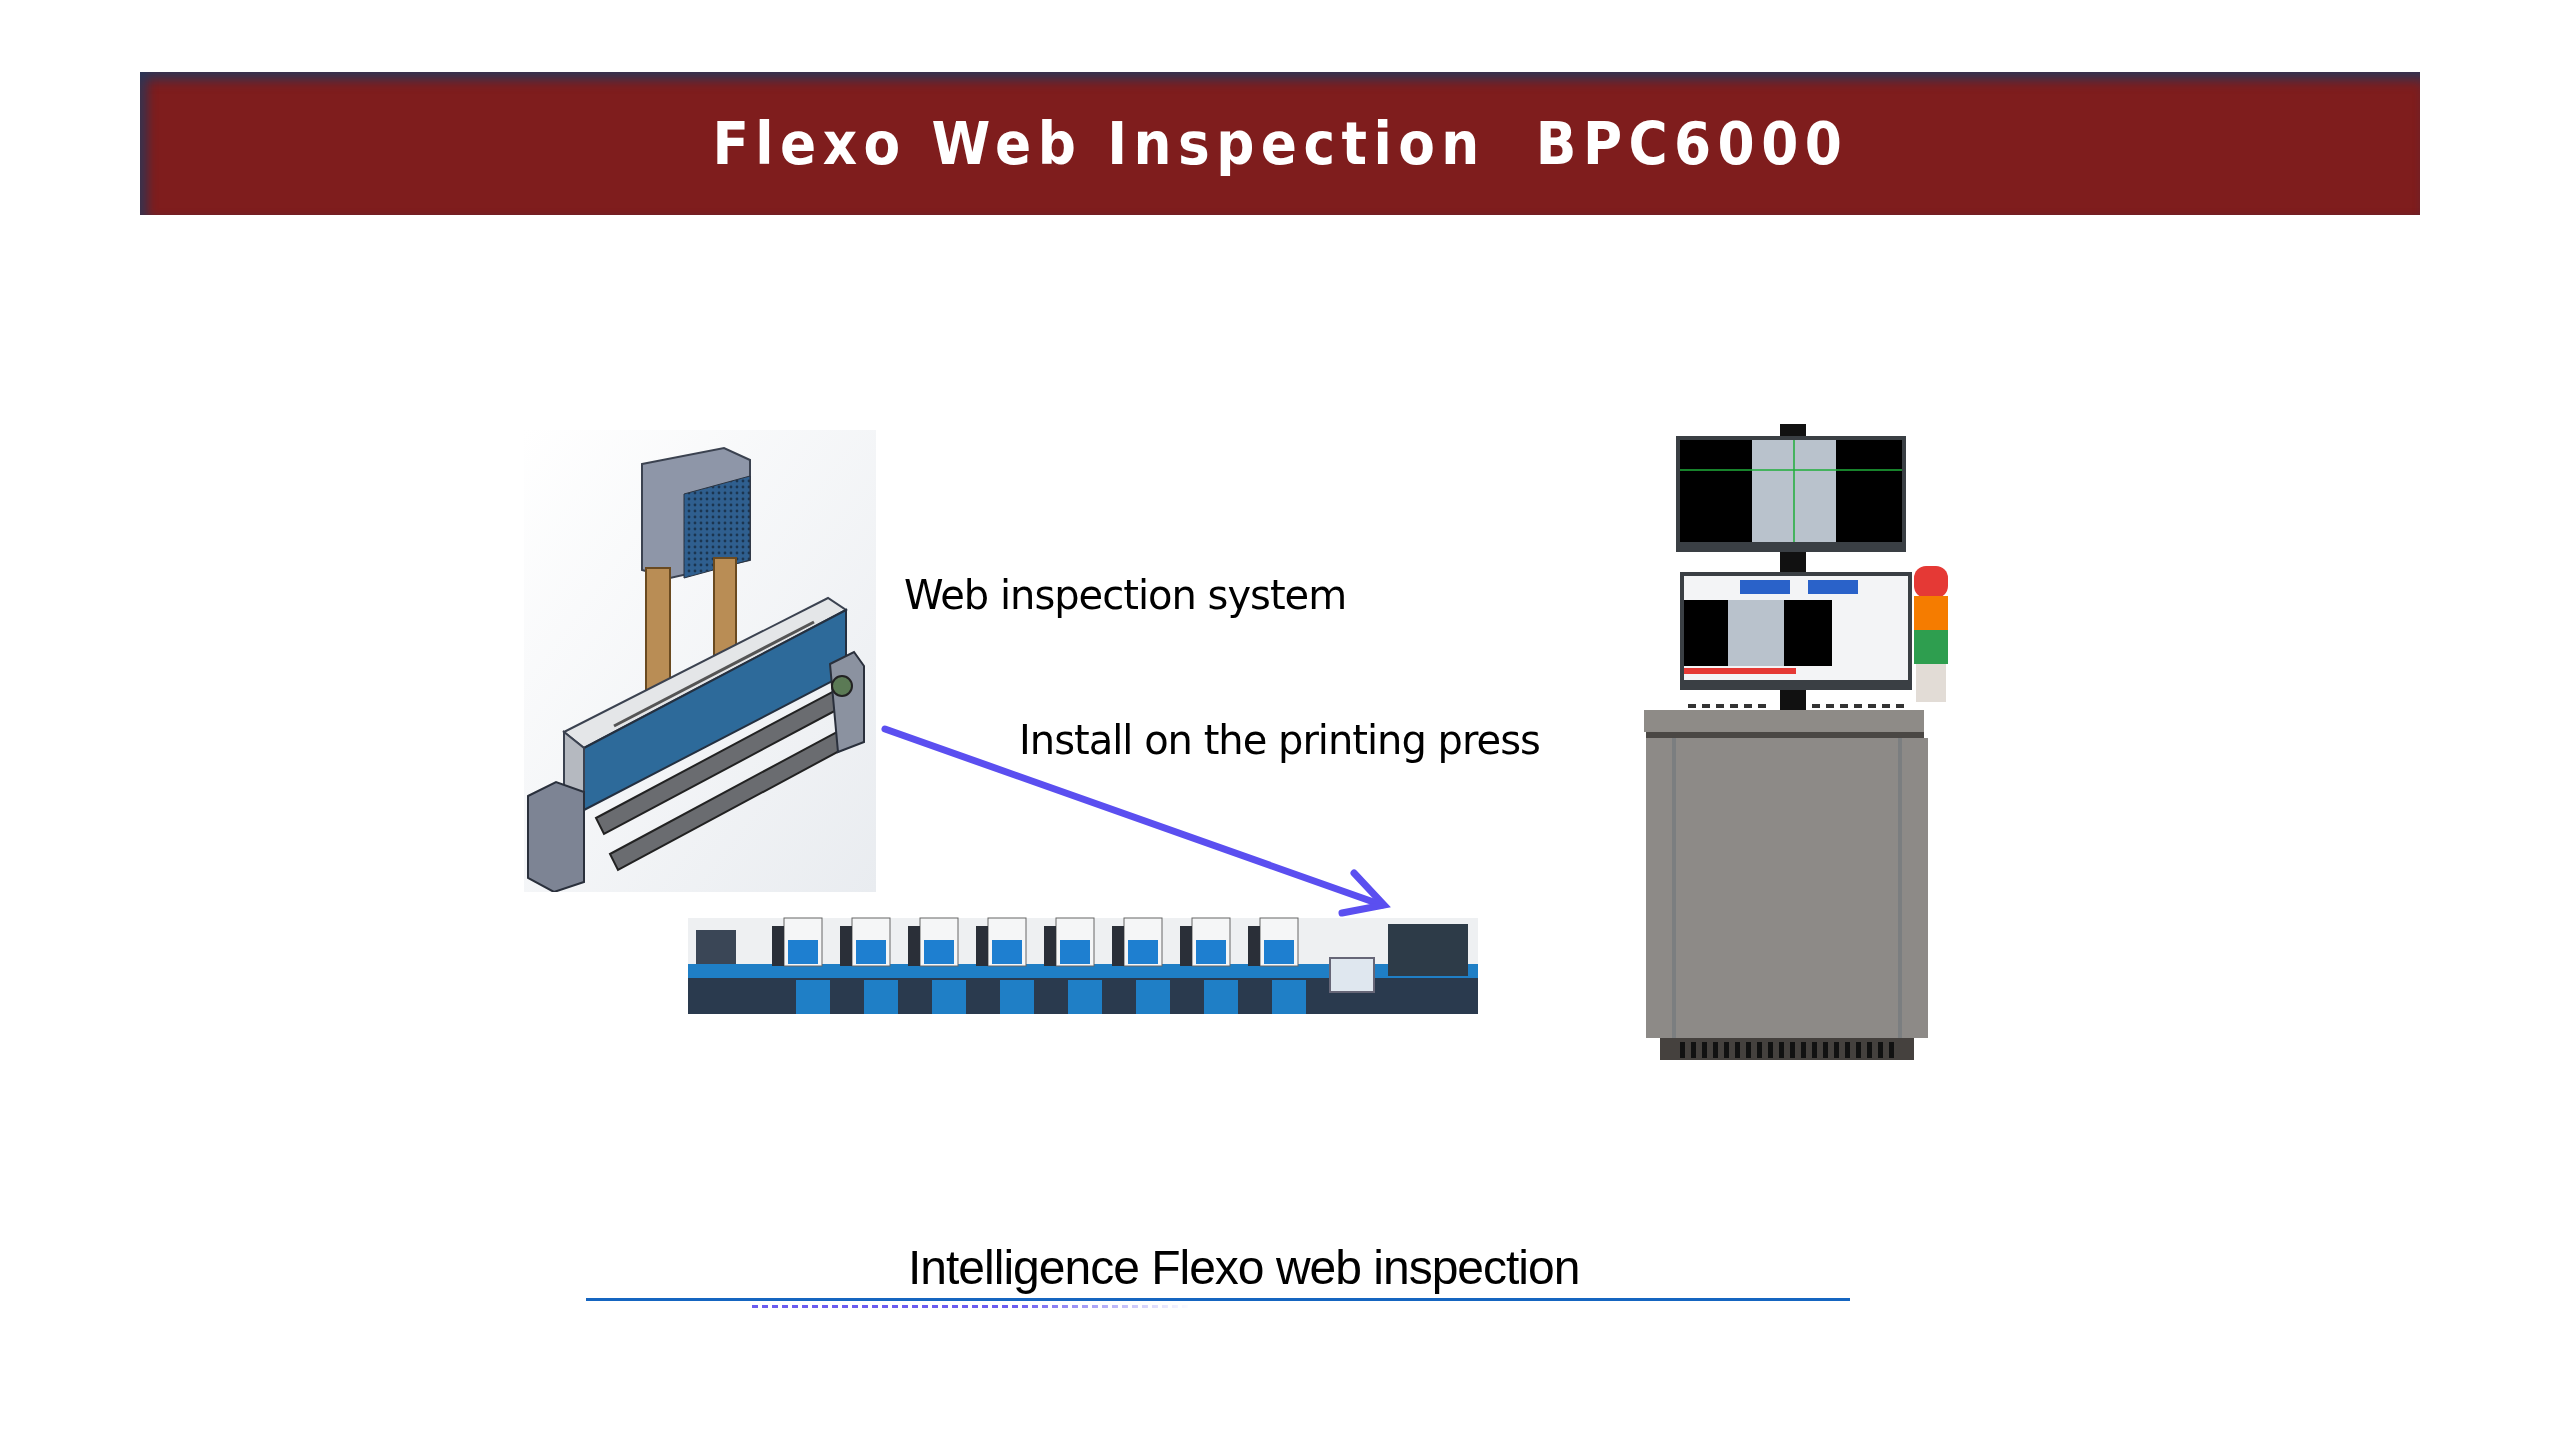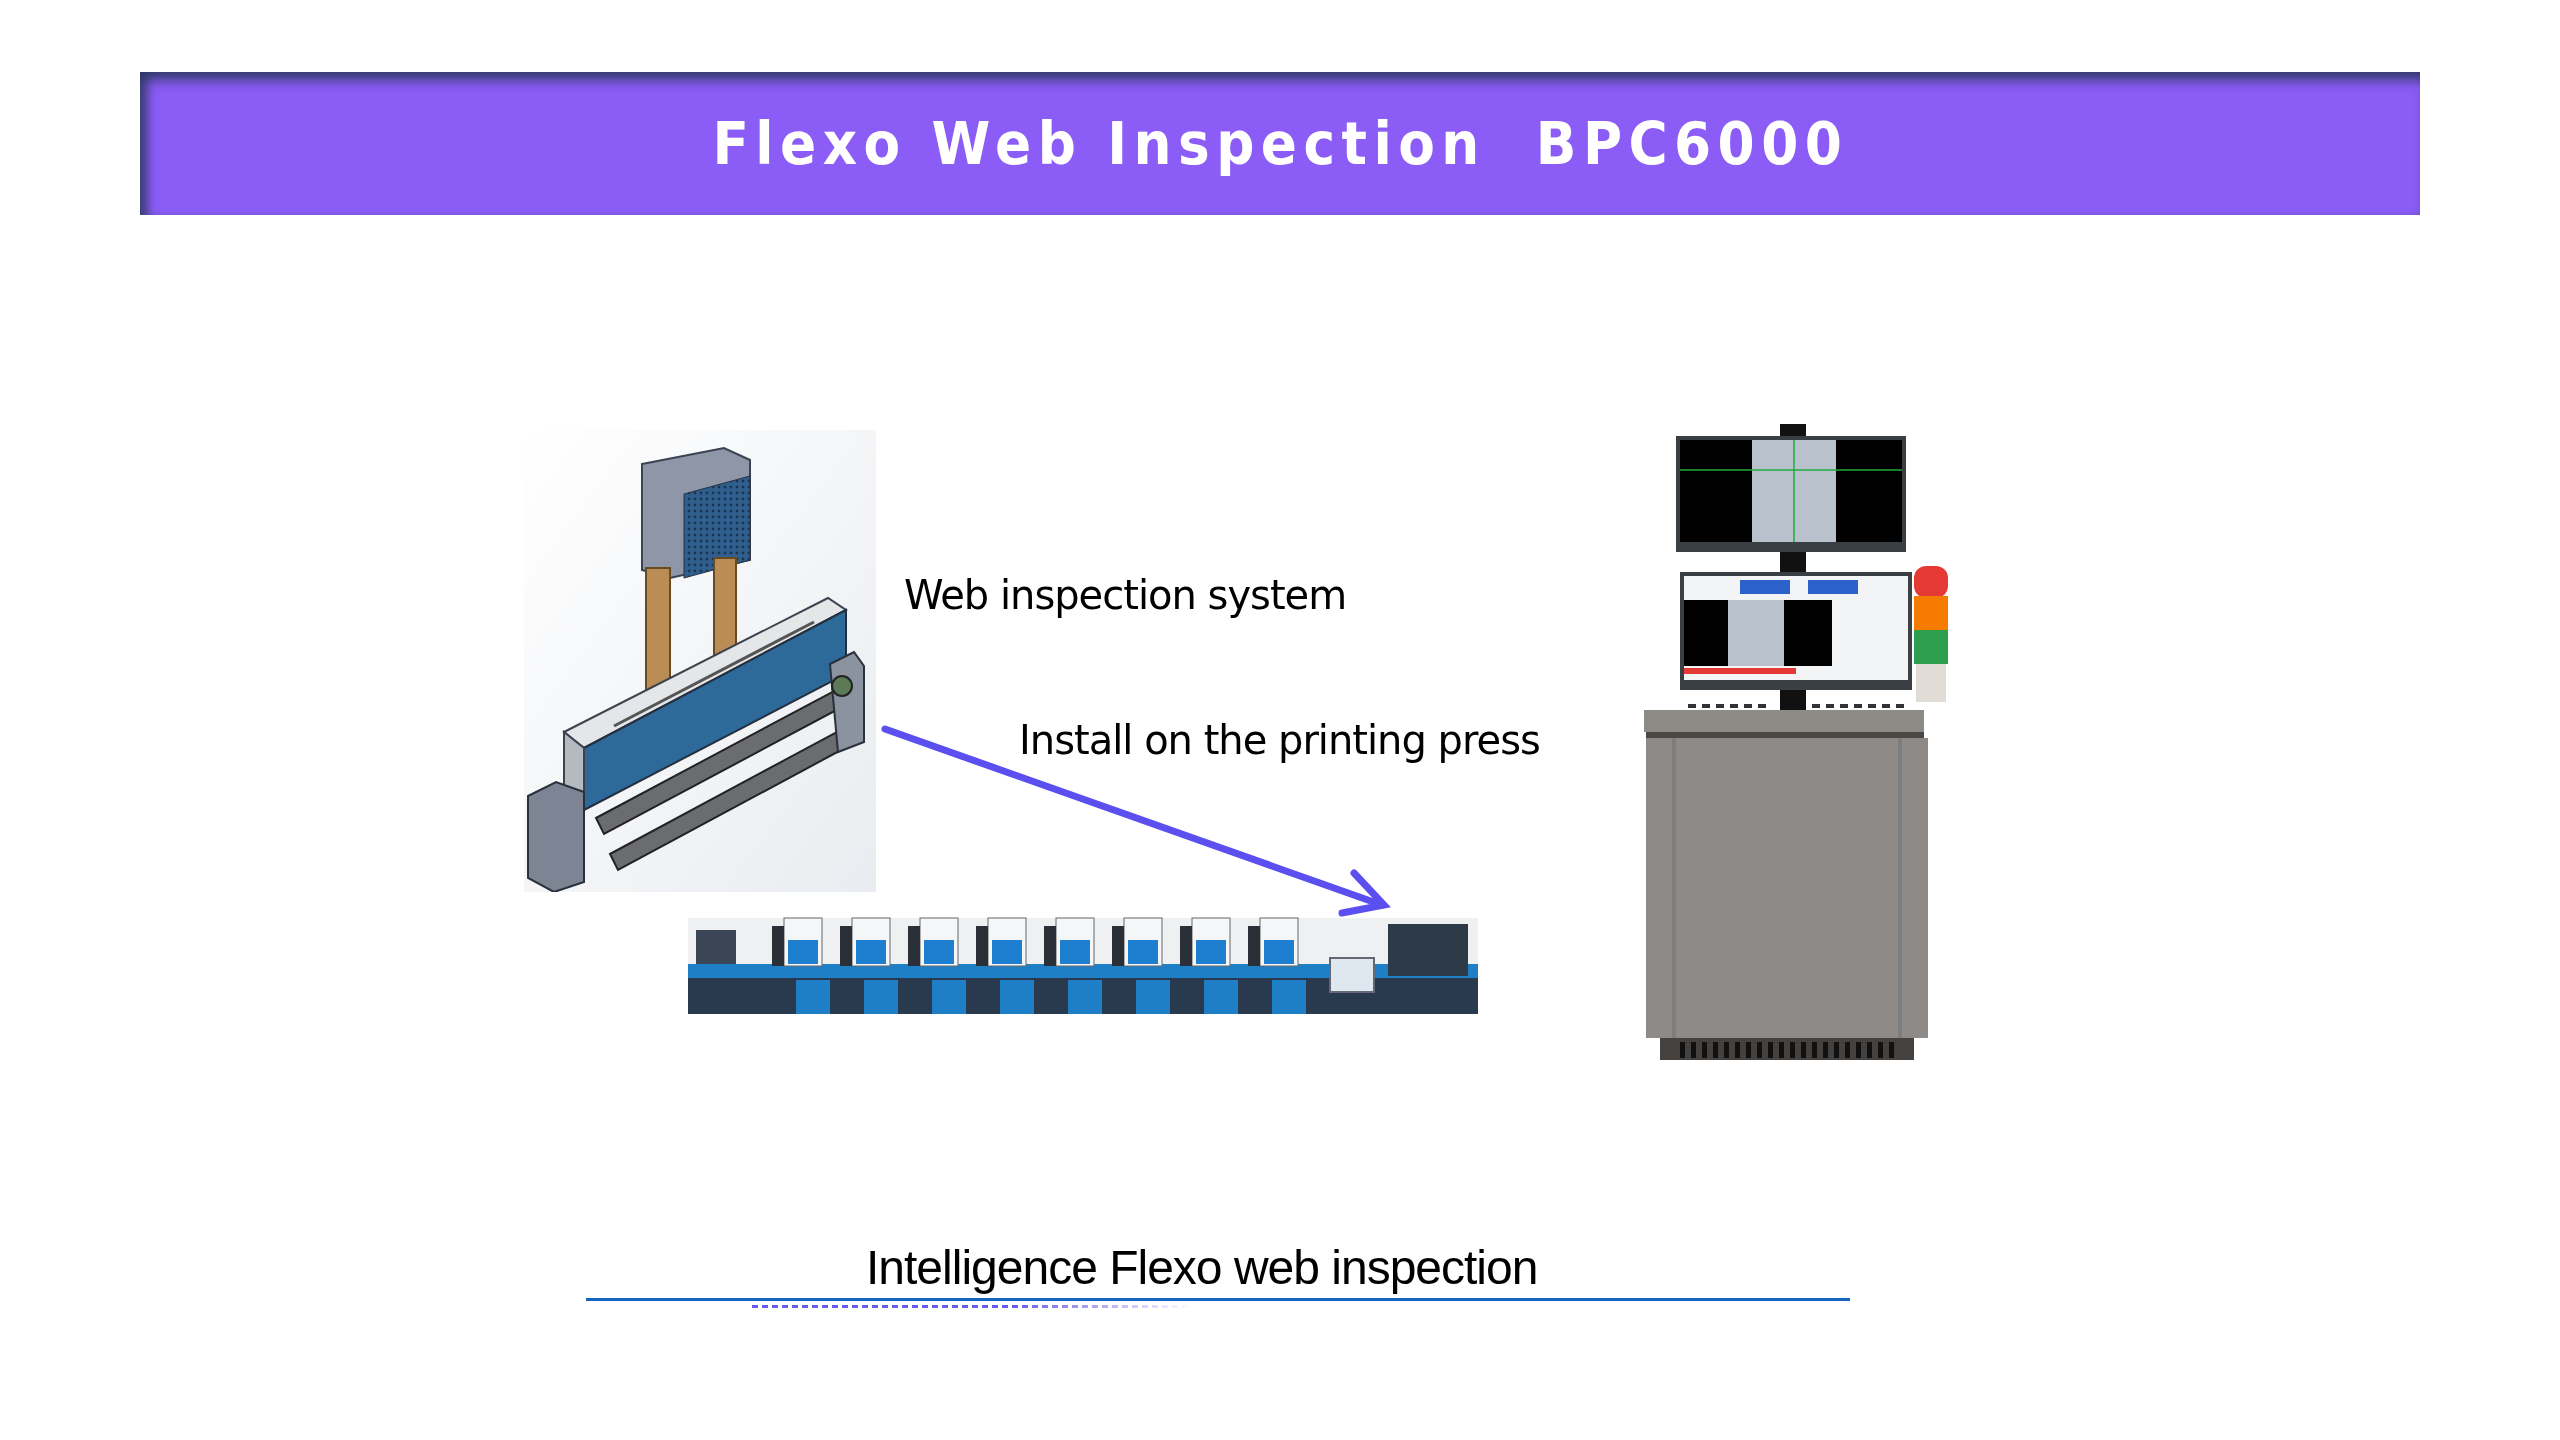--- a/index.html
+++ b/index.html
@@ -1,31 +1,31 @@
 <!DOCTYPE html>
 <html><head>
 <meta charset="utf-8">
 <style>
   html, body { margin:0; padding:0; background:#ffffff; }
   body { width:2560px; height:1440px; position:relative; overflow:hidden; font-family:"DejaVu Sans", sans-serif; }
   .title-bar {
     position:absolute; left:140px; top:72px; width:2280px; height:143px;
-    background:#8b5cf6;
+    background:#7f1d1d;
     box-shadow: inset 12px 0 10px -4px rgba(40,55,90,0.75), inset 0 14px 12px -6px rgba(40,55,90,0.85);
     display:flex; align-items:center; justify-content:center;
   }
   .title-text {
     color:#ffffff; font-family:"DejaVu Sans", sans-serif; font-weight:bold;
     font-size:58px; letter-spacing:7px; white-space:pre;
     transform:scaleX(0.92);
   }
   .label { position:absolute; color:#000000; font-family:"DejaVu Sans", sans-serif; white-space:nowrap; }
   .label-web { left:904px; top:572px; font-size:40px; letter-spacing:-1px; }
   .label-install { left:1019px; top:717px; font-size:40px; letter-spacing:-1px; }
-  .caption { position:absolute; left:866px; top:1240px; font-family:"Liberation Sans", sans-serif; font-size:48px; color:#000; letter-spacing:-1px; white-space:nowrap; }
+  .caption { position:absolute; left:908px; top:1240px; font-family:"Liberation Sans", sans-serif; font-size:48px; color:#000; letter-spacing:-1px; white-space:nowrap; }
   .caption-line { position:absolute; left:586px; top:1298px; width:1264px; height:3px; background:#1565C0; }
   .caption-dash { position:absolute; left:752px; top:1305px; width:440px; height:3px;
     background: repeating-linear-gradient(90deg, #6a5ef0 0 6px, transparent 6px 10px);
     -webkit-mask-image: linear-gradient(90deg, #000 60%, transparent);
     mask-image: linear-gradient(90deg, #000 60%, transparent); }
   .illus { position:absolute; }
   svg { display:block; }
 </style>
 </head>
 <body>

